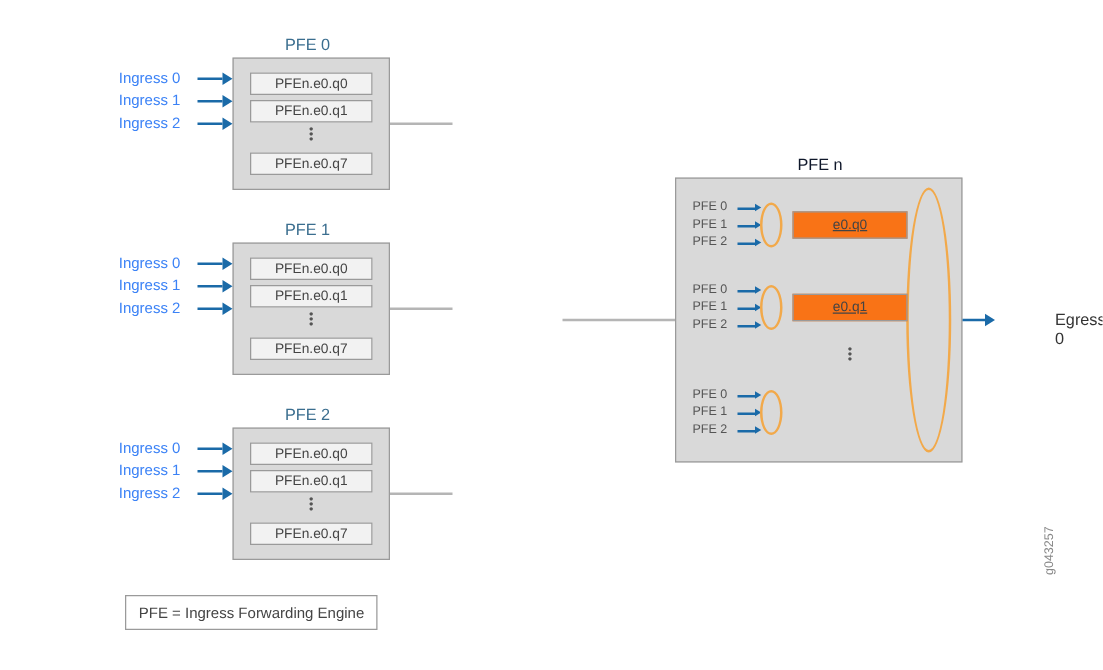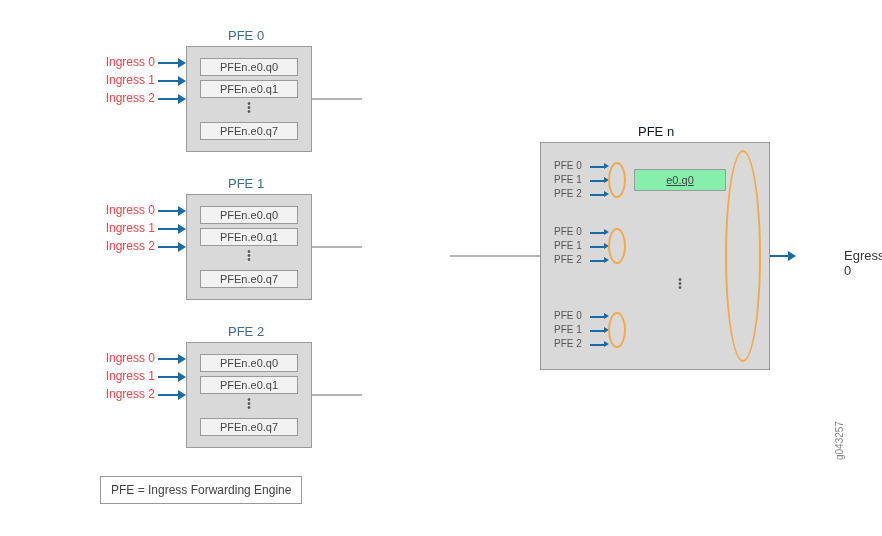--- a/index.html
+++ b/index.html
@@ -75,22 +75,21 @@
   .arrow-head {
     position: absolute;
     width: 0; height: 0;
     border-top: 5px solid transparent;
     border-bottom: 5px solid transparent;
     border-left: 8px solid #1a6aa8;
   }
   .ingress-label {
     position: absolute;
     font-size: 12px;
-    color: #ef4444;
-    text-align: right;
+    color: #3b82f6;
   }
   .egress-label {
     position: absolute;
     font-size: 13px;
     color: #333;
   }
   .pfen-title {
     color: #0f172a;
     font-size: 13px;
   }
@@ -114,21 +113,21 @@
   }
   .little-arrow-head {
     position: absolute;
     width:0;height:0;
     border-top:3px solid transparent;
     border-bottom:3px solid transparent;
     border-left:5px solid #1a6aa8;
   }
   .qbox-n {
     position: absolute;
-    background: #86efac;
+    background: #f97316;
     border: 1px solid #9a9a9a;
     box-sizing: border-box;
     font-size: 11px;
     color: #444;
     text-align: center;
     line-height: 20px;
     height: 22px;
     text-decoration: underline;
   }
   .sched-small {
@@ -254,20 +253,21 @@
   <div class="mini-label" style="left:554px; top:226px;">PFE 0</div>
   <div class="little-arrow" style="left:590px; top:232px; width:14px;"></div>
   <div class="little-arrow-head" style="left:604px; top:229px;"></div>
   <div class="mini-label" style="left:554px; top:240px;">PFE 1</div>
   <div class="little-arrow" style="left:590px; top:246px; width:14px;"></div>
   <div class="little-arrow-head" style="left:604px; top:243px;"></div>
   <div class="mini-label" style="left:554px; top:254px;">PFE 2</div>
   <div class="little-arrow" style="left:590px; top:260px; width:14px;"></div>
   <div class="little-arrow-head" style="left:604px; top:257px;"></div>
   <div class="sched-small" style="left:608px; top:228px;"></div>
+  <div class="qbox-n" style="left:634px; top:235px; width:92px;">e0.q1</div>
 
   <div class="vdots" style="left:678px; top:278px;">
       <span>•</span>
       <span>•</span>
       <span>•</span>
     </div>
 
   <div class="mini-label" style="left:554px; top:310px;">PFE 0</div>
   <div class="little-arrow" style="left:590px; top:316px; width:14px;"></div>
   <div class="little-arrow-head" style="left:604px; top:313px;"></div>

